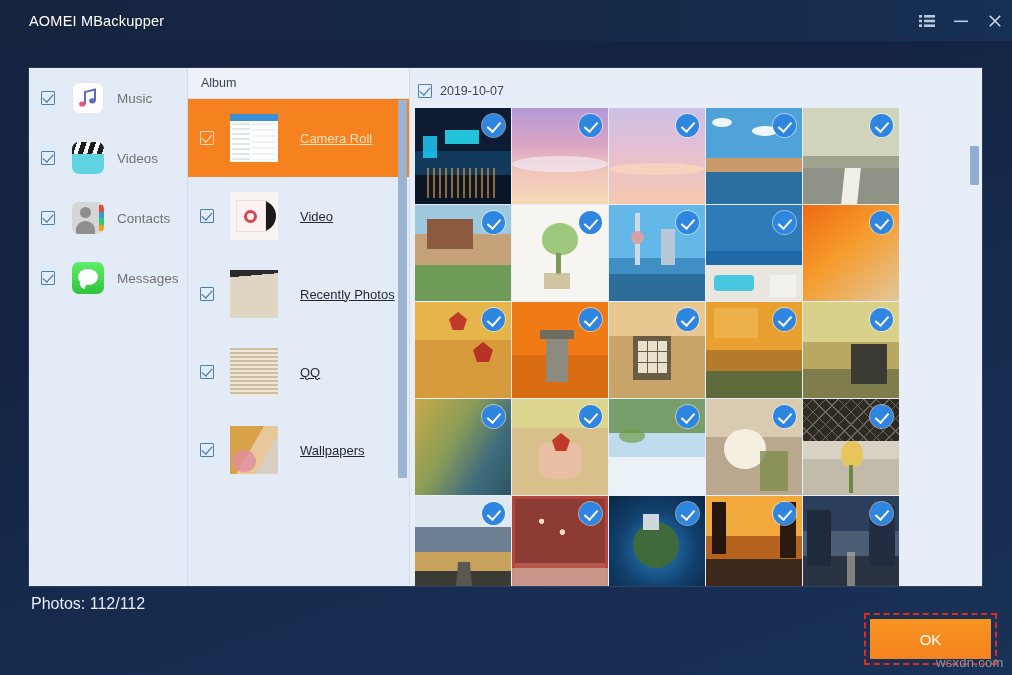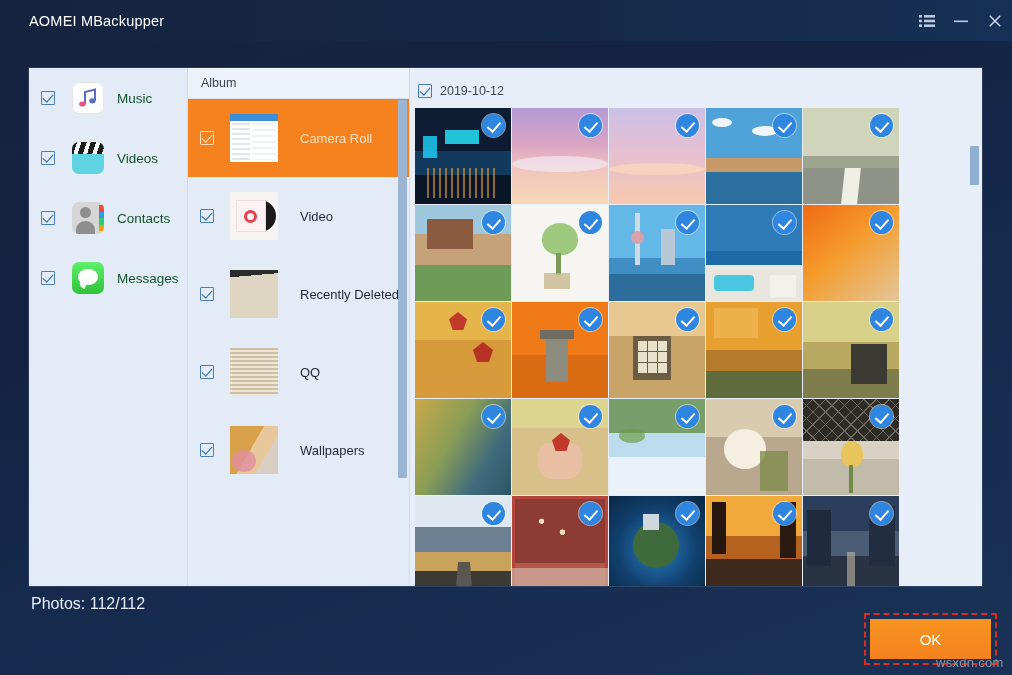--- a/index.html
+++ b/index.html
@@ -46,21 +46,21 @@
     width: 159px; height: 100%;
     background: #e3ebf6;
     border-right: 1px solid #cfdced;
     flex: 0 0 159px;
   }
   .cat-item {
     height: 60px; display: flex; align-items: center;
     padding-left: 12px; cursor: pointer; position: relative;
   }
   .cat-item.selected { background: #f5821f; }
-  .cat-item .cat-label { font-size: 13.5px; color: #14532d; margin-left: 13px; }
+  .cat-item .cat-label { font-size: 13.5px; color: #737373; margin-left: 13px; }
   .cat-item.selected .cat-label { color: #ffe5c8; }
 
   .cb {
     width: 14px; height: 14px; flex: 0 0 14px;
     border: 1.4px solid #4a7fb5; background: transparent;
     position: relative; border-radius: 1px;
   }
   .cb::after {
     content: ""; position: absolute; left: 3.2px; top: 0.4px;
     width: 5px; height: 9px; border: solid #2f6fa8;
@@ -115,21 +115,21 @@
   .album-list { flex: 1; overflow: hidden; position: relative; }
   .album-item {
     height: 78px; display: flex; align-items: center; padding-left: 12px;
     cursor: pointer;
   }
   .album-item.selected { background: #f5821f; }
   .album-thumb {
     width: 48px; height: 48px; margin-left: 16px; flex: 0 0 48px;
     background: #cfd6de; position: relative; overflow: hidden;
   }
-  .album-name { font-size: 13px; color: #1e2833; margin-left: 22px; }
+  .album-name { font-size: 13px; color: #1e2833; margin-left: 22px; text-decoration: underline; }
   .album-item.selected .album-name { color: #ffe0bf; }
   .album-item.selected .cb { border-color: #ffd9b0; }
   .album-item.selected .cb::after { border-color: #ffe9d2; }
 
   .albumcol .sb-track {
     position: absolute; right: 2px; top: 32px; width: 9px; bottom: 3px;
     background: transparent;
   }
   .albumcol .sb-thumb {
     position: absolute; right: 2px; top: 32px; width: 9px; height: 378px;
@@ -278,21 +278,21 @@
           <div style="position:absolute;right:2px;top:8px;width:32px;height:32px;border-radius:50%;background:#1b1b1b"></div>
           <div style="position:absolute;left:6px;top:8px;width:30px;height:32px;background:#fdf1f1;border:1px solid #eadede"></div>
           <div style="position:absolute;left:14px;top:18px;width:13px;height:13px;border-radius:50%;border:3px solid #e0434f"></div>
         </div>
         <div class="album-name">Video</div>
       </div>
 
       <div class="album-item">
         <div class="cb"></div>
         <div class="album-thumb" style="background:linear-gradient(175deg,#2b2b2b 0 14%,#ded6c3 14% 100%)"></div>
-        <div class="album-name">Recently Deleted</div>
+        <div class="album-name">Recently Photos</div>
       </div>
 
       <div class="album-item">
         <div class="cb"></div>
         <div class="album-thumb" style="background:repeating-linear-gradient(#cdbfa6 0 1.6px,#efe6d4 1.6px 4px)"></div>
         <div class="album-name">QQ</div>
       </div>
 
       <div class="album-item">
         <div class="cb"></div>
@@ -303,21 +303,21 @@
       </div>
 
     </div>
     <div class="sb-track"></div>
     <div class="sb-thumb"></div>
   </div>
 
   <div class="gridarea">
     <div class="date-row">
       <div class="cb"></div>
-      <div class="date-label">2019-10-12</div>
+      <div class="date-label">2019-10-07</div>
     </div>
 
     <div class="grid">
       <div class="cell" style="background:linear-gradient(#0d1b33 0 45%,#123a5c 45% 70%,#0a1628 70% 100%)">
         <div style="position:absolute;left:8px;top:28px;width:14px;height:22px;background:#1fd3ff;opacity:.8"></div>
         <div style="position:absolute;left:30px;top:22px;width:34px;height:14px;background:#24e0f5;opacity:.85"></div>
         <div style="position:absolute;left:12px;top:60px;width:72px;height:30px;background:repeating-linear-gradient(90deg,#e8a13a 0 2px,transparent 2px 6px);opacity:.6"></div>
         <div class="badge"></div>
       </div>
       <div class="cell" style="background:linear-gradient(180deg,#b49ad6 0%,#d9a4c4 38%,#f0c3bd 62%,#f7d9b8 100%)">

